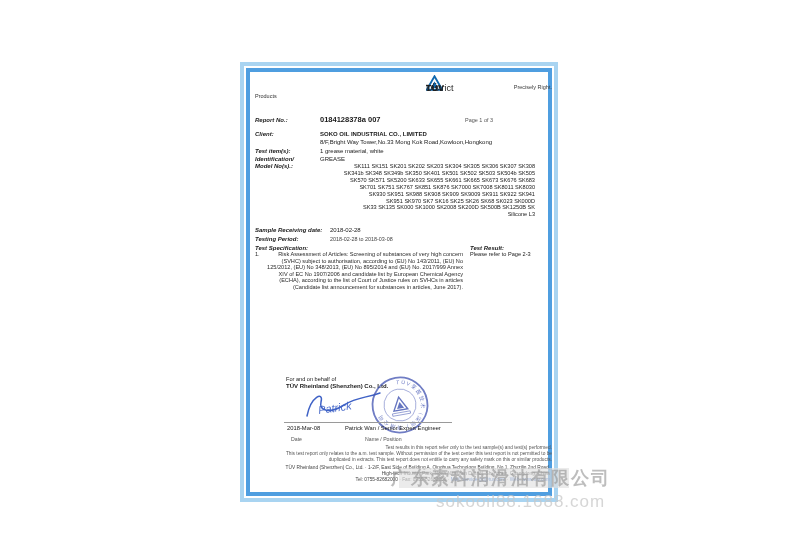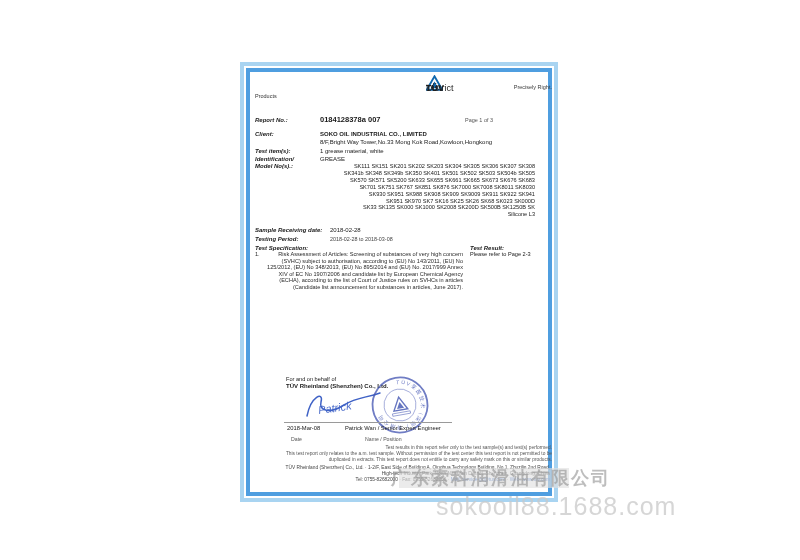--- a/index.html
+++ b/index.html
@@ -38,21 +38,21 @@
   .stamp{left:120px;top:303px;transform:rotate(-10deg);opacity:.9;}
   
   .foot{font-size:4.8px;line-height:5.4px;color:#555;white-space:normal;}
   .addr{font-size:4.8px;line-height:5.4px;color:#444;white-space:normal;}
   .addr .link{color:#2d62c1;}
   
   .wm-band{position:absolute;left:399px;top:468px;width:170px;height:20px;
            background:rgba(225,225,225,.65);z-index:2;}
   .wm1{position:absolute;left:391px;top:466px;z-index:3;font-size:18px;letter-spacing:2px;
        color:rgba(145,145,145,.6);font-weight:bold;}
-  .wm2{position:absolute;left:436px;top:492px;z-index:3;font-size:25px;letter-spacing:1px;
+  .wm2{position:absolute;left:436px;top:492px;z-index:3;font-size:17px;letter-spacing:1px;
        color:rgba(200,200,200,.75);}
 </style>
 </head>
 <body>
 
 <div class="canvas">
 
   <div class="frame">
     <div class="frame-inner">
       <div class="doc">

